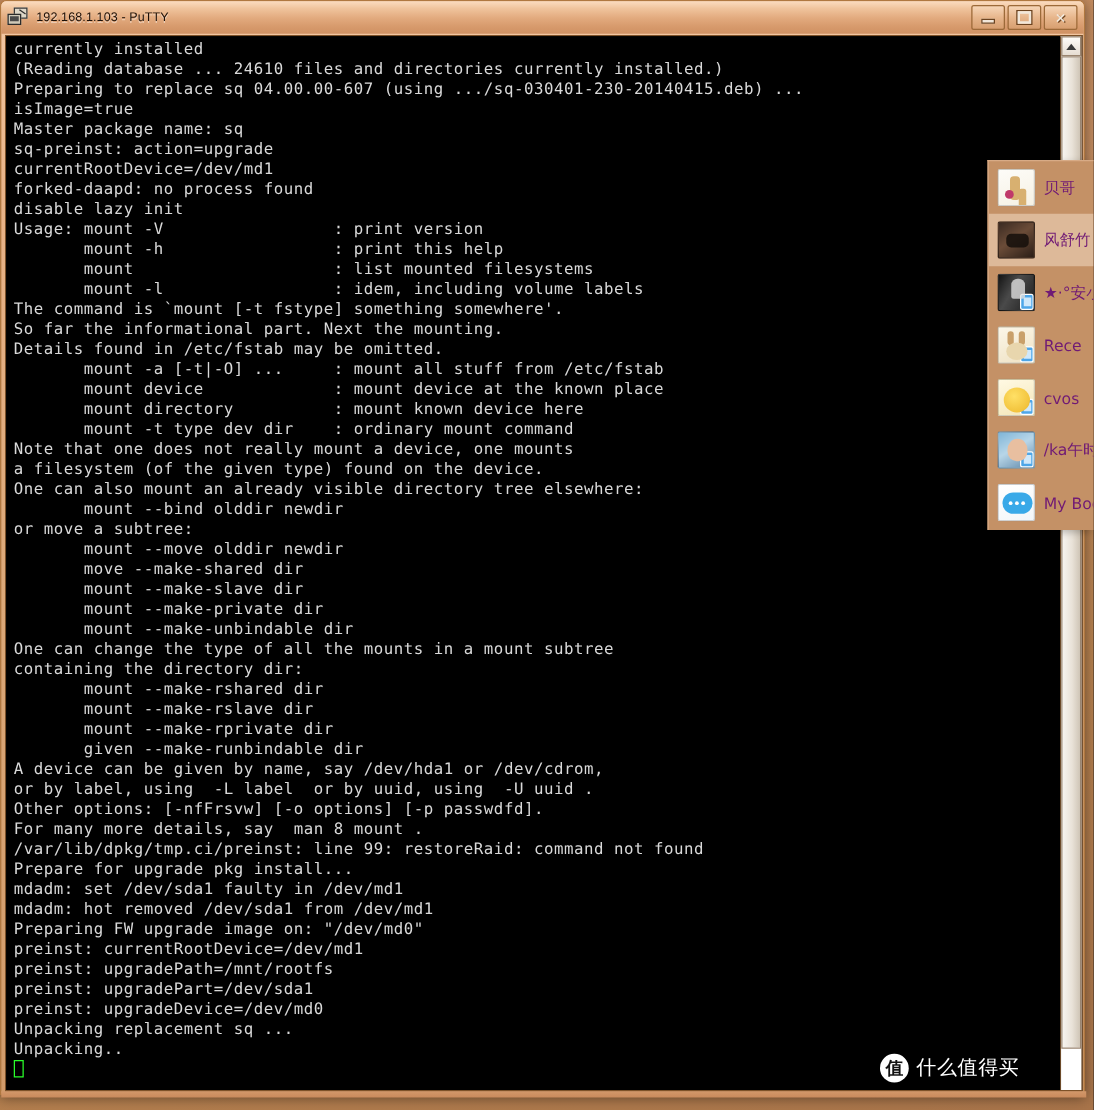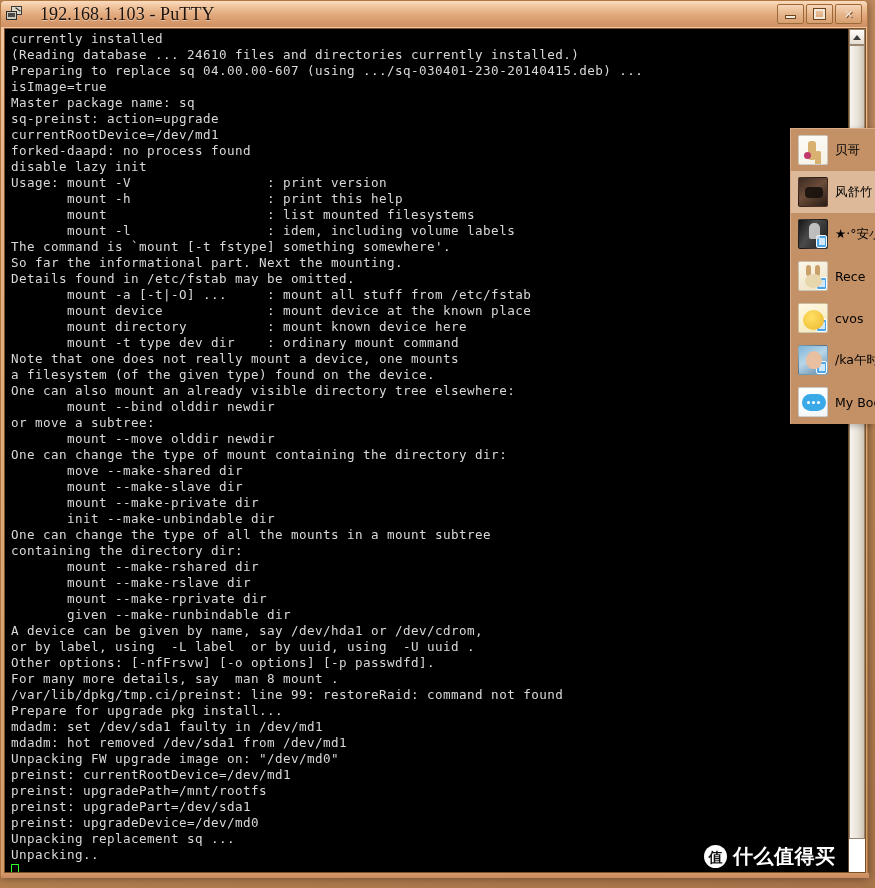--- a/index.html
+++ b/index.html
@@ -73,27 +73,26 @@
     background: #4a4a4a;
   }
   #app-icon .mon-cable {
     position: absolute; left: 9px; top: 3px;
     width: 6px; height: 1px;
     background: #2b2b2b;
     transform: rotate(35deg);
   }
 
   #window-title {
-    font-family: Liberation Serif, serif;
-    font-size: 18px;
+    font-family: Liberation Sans, sans-serif;
+    font-size: 10px;
     color: #1c1008;
     text-shadow: 0 1px 0 rgba(255,255,255,0.45);
     white-space: nowrap;
     letter-spacing: 0.1px;
-    margin-left: 11px;
   }
 
   #window-buttons {
     margin-left: auto;
     display: flex;
     gap: 2px;
     padding-right: 2px;
   }
   .win-btn {
     width: 27px; height: 20px;
@@ -245,21 +244,21 @@
   .qq-avatar .mobile-badge::after {
     content: "";
     position: absolute;
     left: 1.5px; top: 1.5px;
     width: 6px; height: 7px;
     background: #cfe8fa;
   }
   .qq-name {
     font-family: "DejaVu Sans", "Liberation Sans", sans-serif;
     font-size: 12.5px;
-    color: #000000;
+    color: #701a75;
     white-space: nowrap;
     overflow: hidden;
   }
 
   
   .av-giraffe  { background: linear-gradient(160deg,#fdfcf8 0%,#f6f1e4 100%); }
   .av-giraffe::before {
     content:""; position:absolute; left:9px; top:5px;
     width:8px; height:19px; border-radius:3px;
     background:#d8b070;
@@ -352,22 +351,22 @@
   }
   #wm-logo span {
     font-family: "DejaVu Sans", sans-serif;
     font-size: 14px;
     font-weight: bold;
     color: #111111;
     line-height: 1;
   }
   #wm-text {
     font-family: "DejaVu Sans", sans-serif;
-    font-size: 20px;
-    font-weight: bold;
+    font-size: 16px;
+    font-weight: normal;
     color: #ffffff;
     white-space: nowrap;
     letter-spacing: 0.5px;
   }
 </style>
 </head>
 <body>
 
 <div id="screen">
 
@@ -415,40 +414,39 @@
           <div class="term-line">       mount -a [-t|-O] ...     : mount all stuff from /etc/fstab</div>
           <div class="term-line">       mount device             : mount device at the known place</div>
           <div class="term-line">       mount directory          : mount known device here</div>
           <div class="term-line">       mount -t type dev dir    : ordinary mount command</div>
           <div class="term-line">Note that one does not really mount a device, one mounts</div>
           <div class="term-line">a filesystem (of the given type) found on the device.</div>
           <div class="term-line">One can also mount an already visible directory tree elsewhere:</div>
           <div class="term-line">       mount --bind olddir newdir</div>
           <div class="term-line">or move a subtree:</div>
           <div class="term-line">       mount --move olddir newdir</div>
-          <div class="term-line">One can change the type of mount containing the directory dir:</div>
           <div class="term-line">       move --make-shared dir</div>
           <div class="term-line">       mount --make-slave dir</div>
           <div class="term-line">       mount --make-private dir</div>
-          <div class="term-line">       init --make-unbindable dir</div>
+          <div class="term-line">       mount --make-unbindable dir</div>
           <div class="term-line">One can change the type of all the mounts in a mount subtree</div>
           <div class="term-line">containing the directory dir:</div>
           <div class="term-line">       mount --make-rshared dir</div>
           <div class="term-line">       mount --make-rslave dir</div>
           <div class="term-line">       mount --make-rprivate dir</div>
           <div class="term-line">       given --make-runbindable dir</div>
           <div class="term-line">A device can be given by name, say /dev/hda1 or /dev/cdrom,</div>
           <div class="term-line">or by label, using  -L label  or by uuid, using  -U uuid .</div>
           <div class="term-line">Other options: [-nfFrsvw] [-o options] [-p passwdfd].</div>
           <div class="term-line">For many more details, say  man 8 mount .</div>
           <div class="term-line">/var/lib/dpkg/tmp.ci/preinst: line 99: restoreRaid: command not found</div>
           <div class="term-line">Prepare for upgrade pkg install...</div>
           <div class="term-line">mdadm: set /dev/sda1 faulty in /dev/md1</div>
           <div class="term-line">mdadm: hot removed /dev/sda1 from /dev/md1</div>
-          <div class="term-line">Unpacking FW upgrade image on: "/dev/md0"</div>
+          <div class="term-line">Preparing FW upgrade image on: "/dev/md0"</div>
           <div class="term-line">preinst: currentRootDevice=/dev/md1</div>
           <div class="term-line">preinst: upgradePath=/mnt/rootfs</div>
           <div class="term-line">preinst: upgradePart=/dev/sda1</div>
           <div class="term-line">preinst: upgradeDevice=/dev/md0</div>
           <div class="term-line">Unpacking replacement sq ...</div>
           <div class="term-line">Unpacking..</div>
           <div id="cursor"></div>
         </div>
       <div id="term-scrollbar">
         <div class="sb-arrow">

